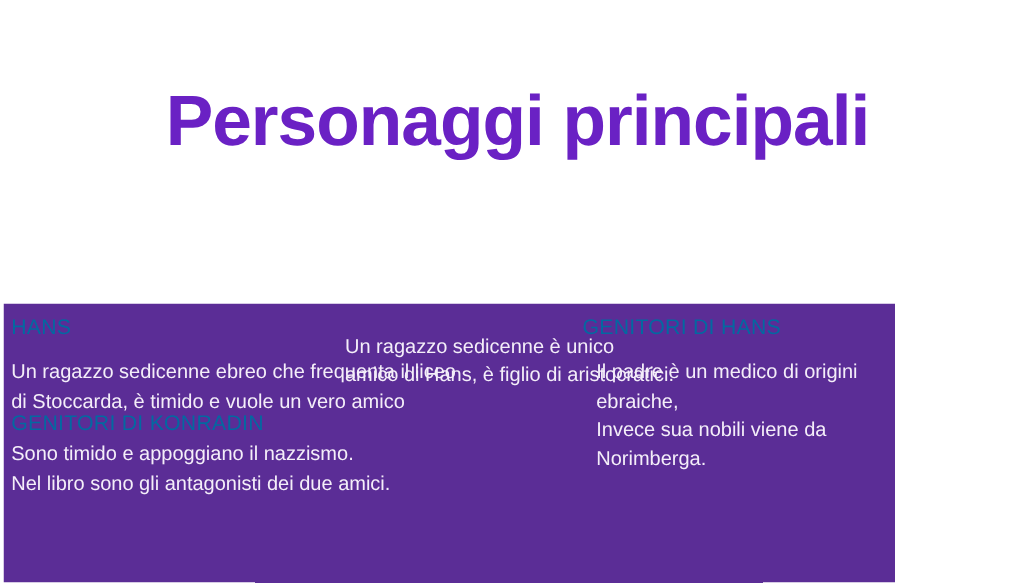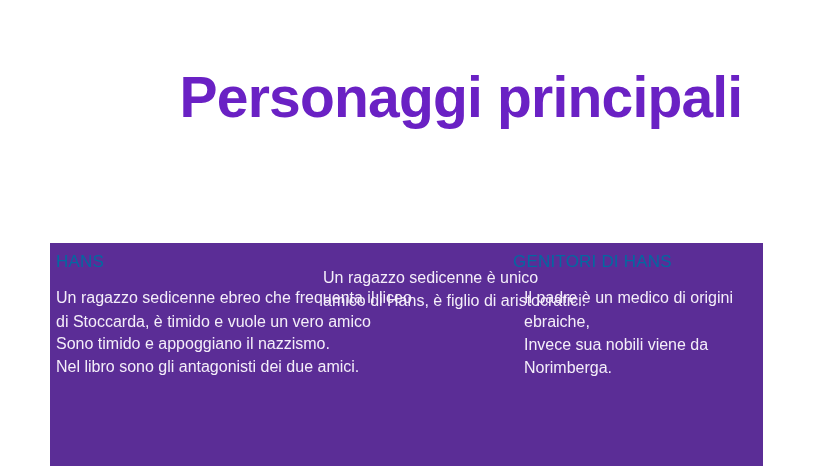--- a/index.html
+++ b/index.html
@@ -12,21 +12,20 @@
     background: #ffffff;
     font-family: "Liberation Sans", sans-serif;
     overflow: hidden;
   }
   #slide {
     position: relative;
     width: 716px;
     height: 466px;
     background: #ffffff;
     overflow: hidden;
-    margin-left: 47px;
   }
 
   
   #slide-title {
     position: absolute;
     left: 0;
     top: 66px;
     width: 828px;
     text-align: center;
     font-size: 57px;
@@ -109,17 +108,18 @@
 amico di Hans, è figlio di aristocratici.</div>
   </div>
 
   <div class="block" id="block-genitori-hans">
     <div class="block-heading">GENITORI DI HANS</div>
     <div class="block-body">Il padre è un medico di origini ebraiche,
  Invece sua nobili viene da Norimberga.</div>
   </div>
 
   <div class="block" id="block-genitori-konradin">
+    <div class="block-heading">GENITORI DI KONRADIN</div>
     <div class="block-body">Sono timido e appoggiano il nazzismo.
 Nel libro sono gli antagonisti dei due amici.</div>
   </div>
 
 </div>
 
 </body></html>

